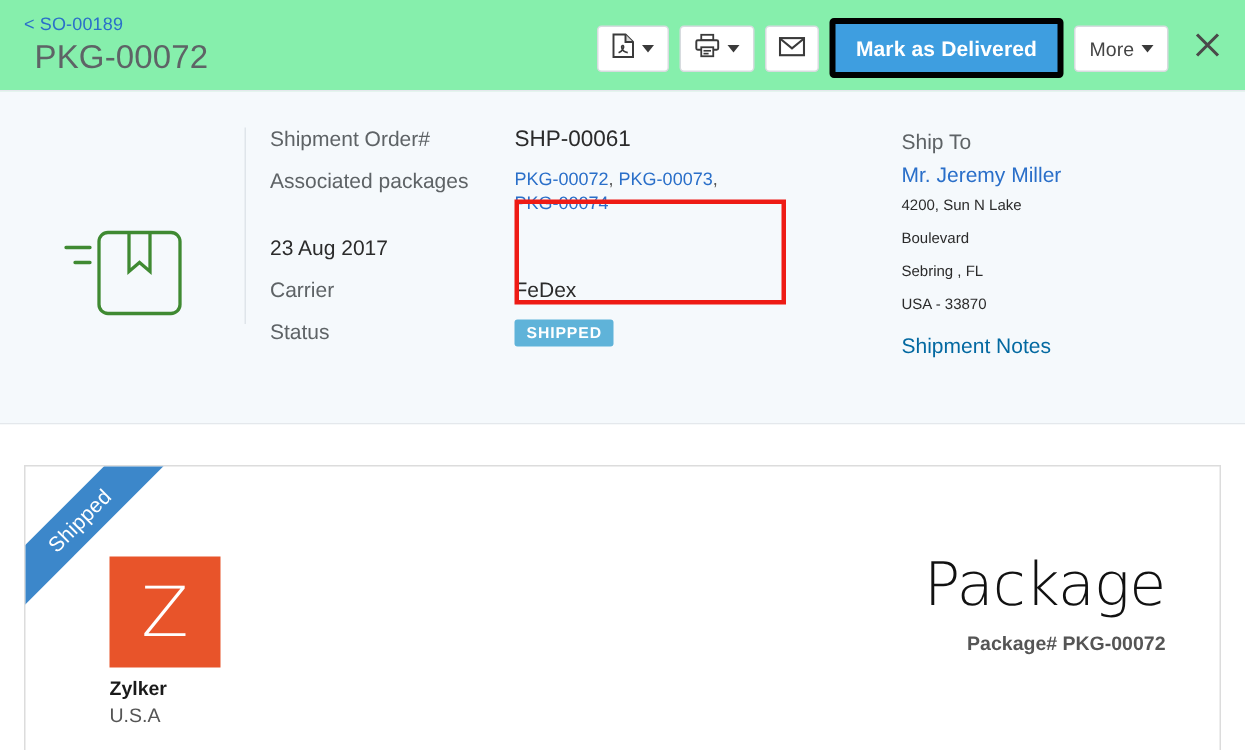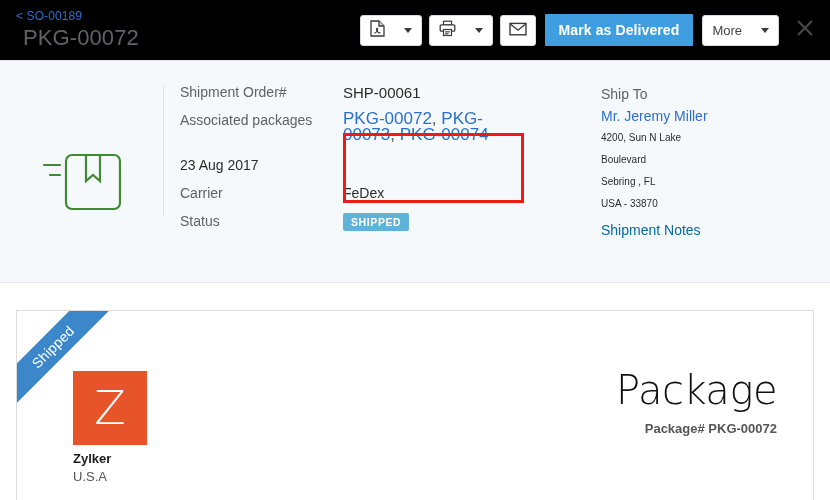--- a/index.html
+++ b/index.html
@@ -13,21 +13,21 @@
     background: #ffffff;
     font-family: "Liberation Sans", sans-serif;
     color: #333333;
     -webkit-font-smoothing: antialiased;
   }
 
   
   .header {
     position: relative;
     height: 61px;
-    background: #000000;
+    background: #86efac;
     border-bottom: 1px solid #e4e8ec;
     box-sizing: border-box;
   }
   .title-block {
     position: absolute;
     left: 16px;
     top: 9px;
   }
   .breadcrumb {
     font-size: 12px;
@@ -56,38 +56,38 @@
   .tb-btn {
     height: 31px;
     min-width: 31px;
     box-sizing: border-box;
     background: #ffffff;
     border: 1px solid #d7dbdf;
     border-radius: 3px;
     display: flex;
     align-items: center;
     justify-content: center;
-    gap: 19px;
+    gap: 5px;
     padding: 0 9px;
     cursor: pointer;
     font-size: 13px;
     color: #444;
   }
   .tb-btn.icon-only { padding: 0 8px; }
   .caret {
     width: 0; height: 0;
     border-left: 4.5px solid transparent;
     border-right: 4.5px solid transparent;
     border-top: 5px solid #3a3a3a;
     display: inline-block;
   }
   .tb-primary {
     height: 32px;
     background: #3e9ee0;
-    border: 2px solid #000000;
+    border: 4px solid #000000;
     border-radius: 3px;
     color: #ffffff;
     font-size: 14px;
     font-weight: bold;
     padding: 0 14px;
     display: flex;
     align-items: center;
     cursor: pointer;
     letter-spacing: .1px;
   }
@@ -136,21 +136,21 @@
     line-height: 19px;
     flex: none;
   }
   .field-value {
     font-size: 14px;
     color: #2b2b2b;
     line-height: 19px;
   }
   .field-value.big { font-size: 15px; }
   .links-value {
-    font-size: 17px;
+    font-size: 12px;
     line-height: 16px;
     color: #2a6fc9;
     max-width: 168px;
   }
   .links-value a { color: #2a6fc9; text-decoration: none; cursor: pointer; }
   .sep { color: #555; }
   .badge {
     display: inline-block;
     background: #5fb3d9;
     color: #ffffff;

